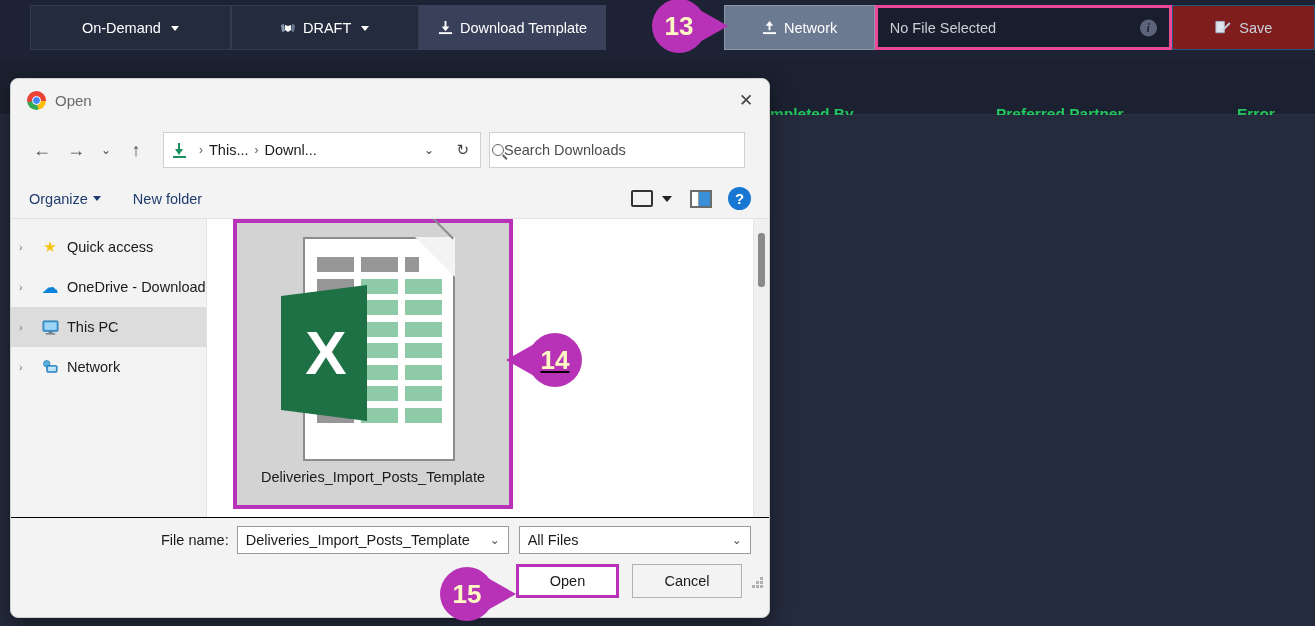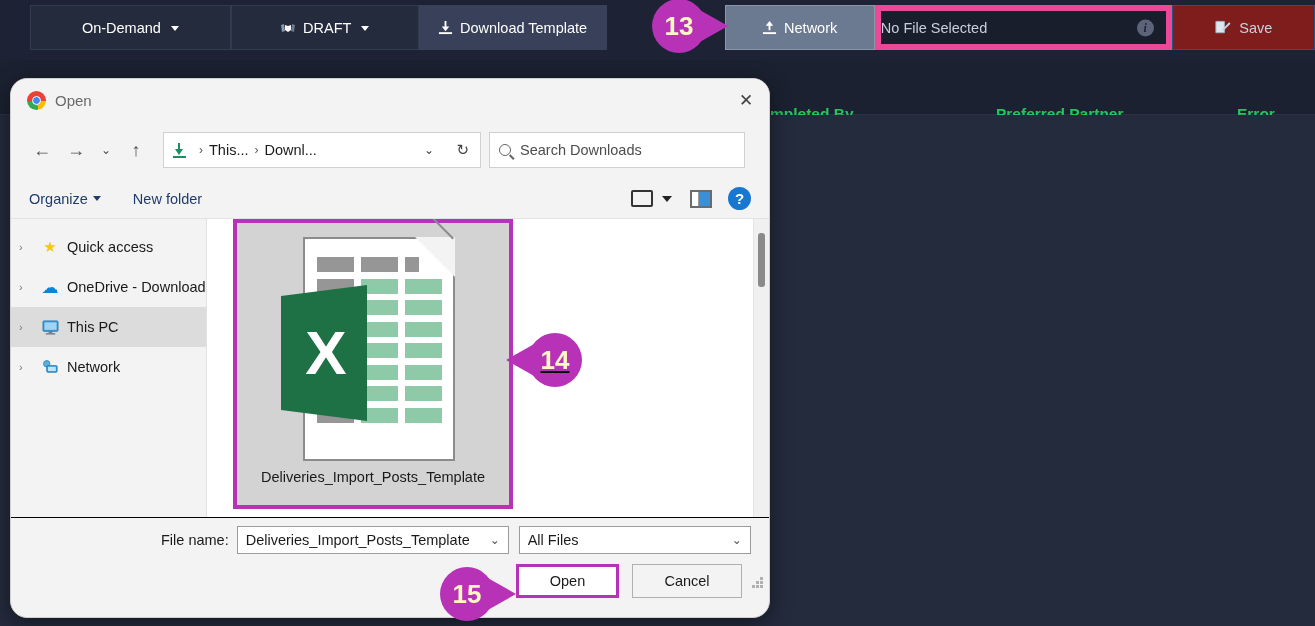--- a/index.html
+++ b/index.html
@@ -51,22 +51,22 @@
     width: 100%;
     background: #6b7a90;
     border: 1px solid #8b97a9;
     color: #fff;
   }
   .nofile {
     display: flex; align-items: center;
     width: 300px;
     background: #181e2c;
     color: #c9cfdb; font-size: 14.5px;
-    padding-left: 0;
-    border: 6px solid #ec4899;
+    padding-left: 12px;
+    border: 3px solid #ec4899;
     position: relative;
   }
   .info-ico {
     position: absolute; right: 12px; top: 50%;
     transform: translateY(-50%);
     width: 17px; height: 17px; border-radius: 50%;
     background: #5c6479; color: #1d2334;
     font-size: 12px; font-weight: bold; font-style: italic;
     display: flex; align-items: center; justify-content: center;
     font-family: "Liberation Serif", serif;
@@ -98,21 +98,21 @@
     width: 100%; height: 511px;
     background: #242b3d;
   }
 
   
   #dialog {
     position: absolute; left: 10px; top: 78px;
     width: 760px; height: 540px;
     background: #f3f3f3;
     border: 1px solid #cfcfcf;
-    border-radius: 17px;
+    border-radius: 8px;
     box-shadow: 0 6px 22px rgba(0,0,0,.45);
     overflow: hidden;
     font-family: "Liberation Sans", sans-serif;
   }
   
   #dlg-title {
     height: 42px; position: relative;
     background: #f3f3f3;
     display: flex; align-items: center;
     padding-left: 16px;
@@ -171,22 +171,21 @@
   .crumb-sep { color: #5a5a5a; margin: 0 6px; font-size: 12px; }
   #crumbbar .crumb-caret {
     position: absolute; right: 46px; color:#444; font-size: 12px;
   }
   #crumbbar .crumb-refresh {
     position: absolute; right: 11px; color:#444; font-size: 15px;
   }
   #searchbox {
     flex: 0 0 auto; width: 256px; height: 36px; margin-left: 8px;
     border: 1px solid #d0d0d0; background: #fff;
-    display: flex; align-items: center; padding: 0 9px;
-    gap: 9px;
+    display: flex; align-items: center; padding: 0 2px;
     font-size: 14.5px; color: #4d4d4d;
   }
   .mag {
     width: 12px; height: 12px; border: 1.6px solid #666; border-radius: 50%;
     position: relative; flex: none;
   }
   .mag::after {
     content:''; position:absolute; right:-4px; bottom:-3px;
     width:5.5px;height:1.6px;background:#666;transform:rotate(45deg);
   }

